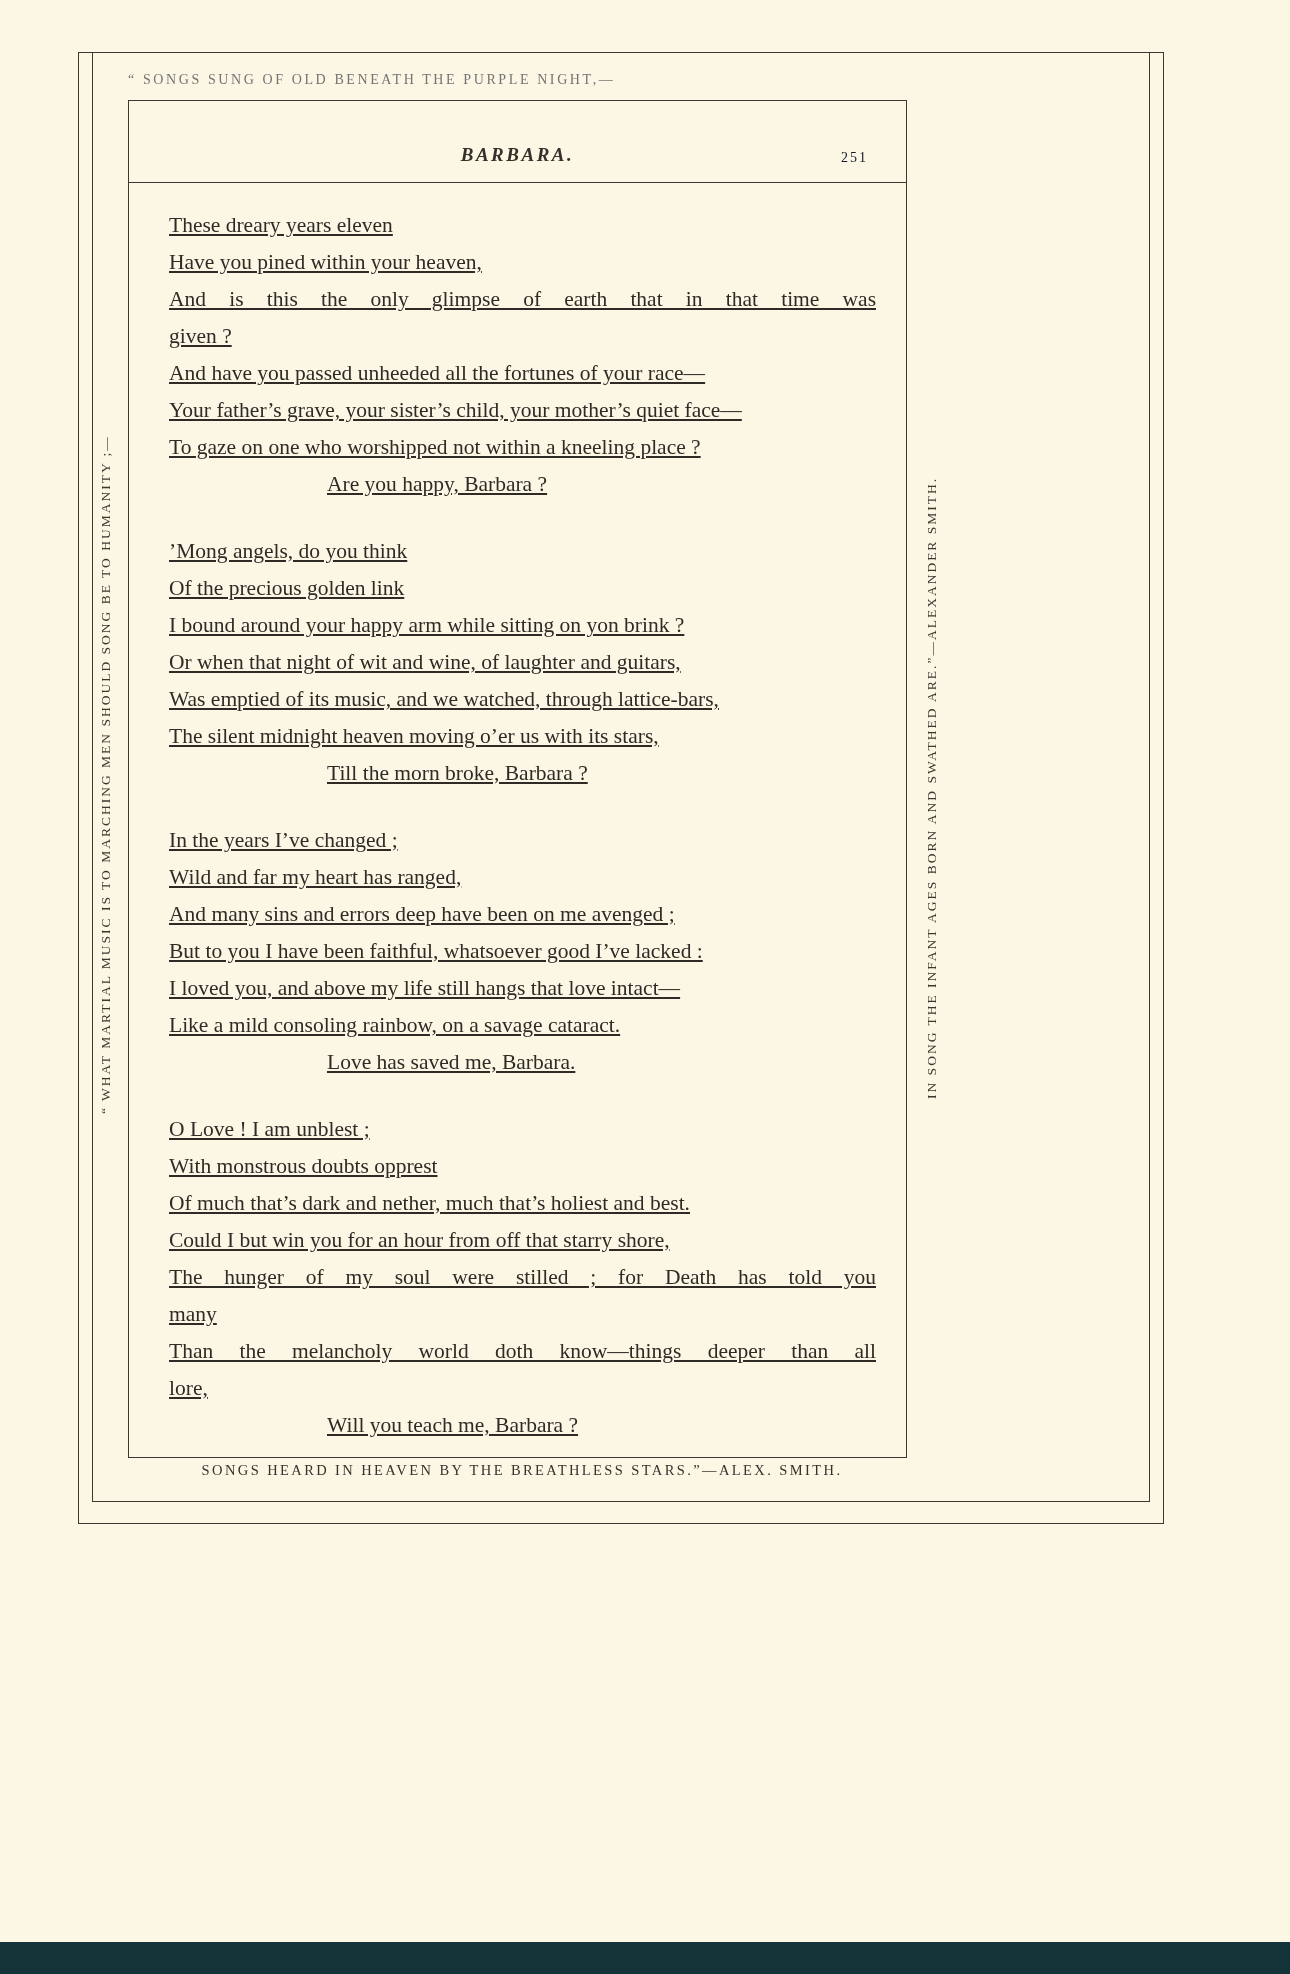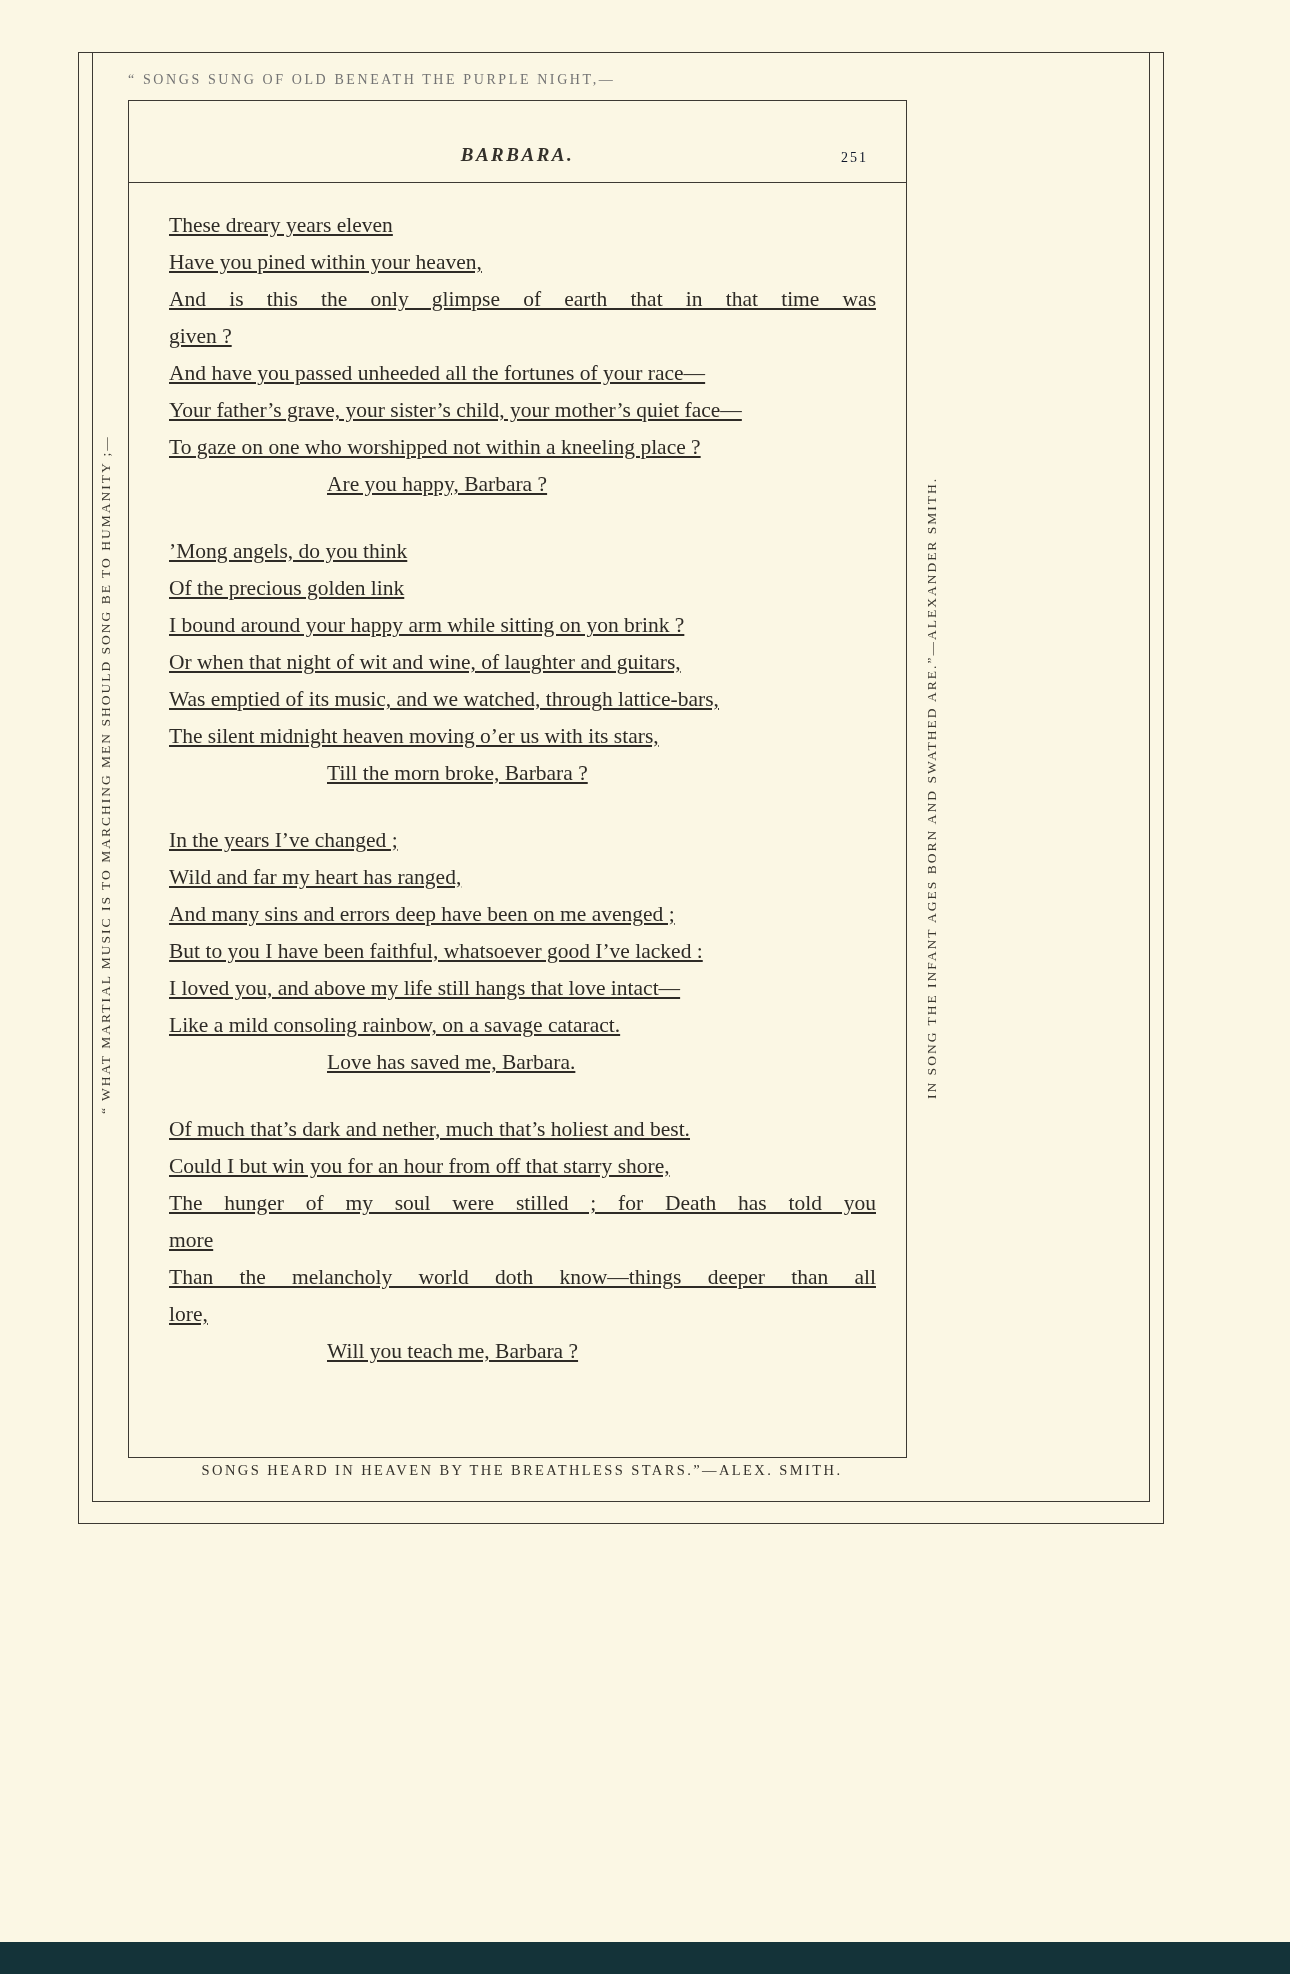--- a/index.html
+++ b/index.html
@@ -164,24 +164,26 @@
         <div class="stanza">
           <div class="poem-line normal">In the years I’ve changed ;</div>
           <div class="poem-line normal">Wild and far my heart has ranged,</div>
           <div class="poem-line normal">And many sins and errors deep have been on me avenged ;</div>
           <div class="poem-line normal">But to you I have been faithful, whatsoever good I’ve lacked :</div>
           <div class="poem-line normal">I loved you, and above my life still hangs that love intact—</div>
           <div class="poem-line normal">Like a mild consoling rainbow, on a savage cataract.</div>
           <div class="poem-line refrain">Love has saved me, Barbara.</div>
         </div>
         <div class="stanza">
+          <div class="poem-line normal">O Love !  I am unblest ;</div>
+          <div class="poem-line normal">With monstrous doubts opprest</div>
           <div class="poem-line normal">Of much that’s dark and nether, much that’s holiest and best.</div>
           <div class="poem-line normal">Could I but win you for an hour from off that starry shore,</div>
           <div class="poem-line justify">The hunger of my soul were stilled ; for Death has told you</div>
-          <div class="poem-line continuation">more</div>
+          <div class="poem-line continuation">many</div>
           <div class="poem-line justify">Than the melancholy world doth know—things deeper than all</div>
           <div class="poem-line continuation">lore,</div>
           <div class="poem-line refrain">Will you teach me, Barbara ?</div>
         </div>
       </div>
   </div>
 
   <div class="bottom-caption">SONGS HEARD IN HEAVEN BY THE BREATHLESS STARS.”—ALEX. SMITH.</div>
 
 </div>

